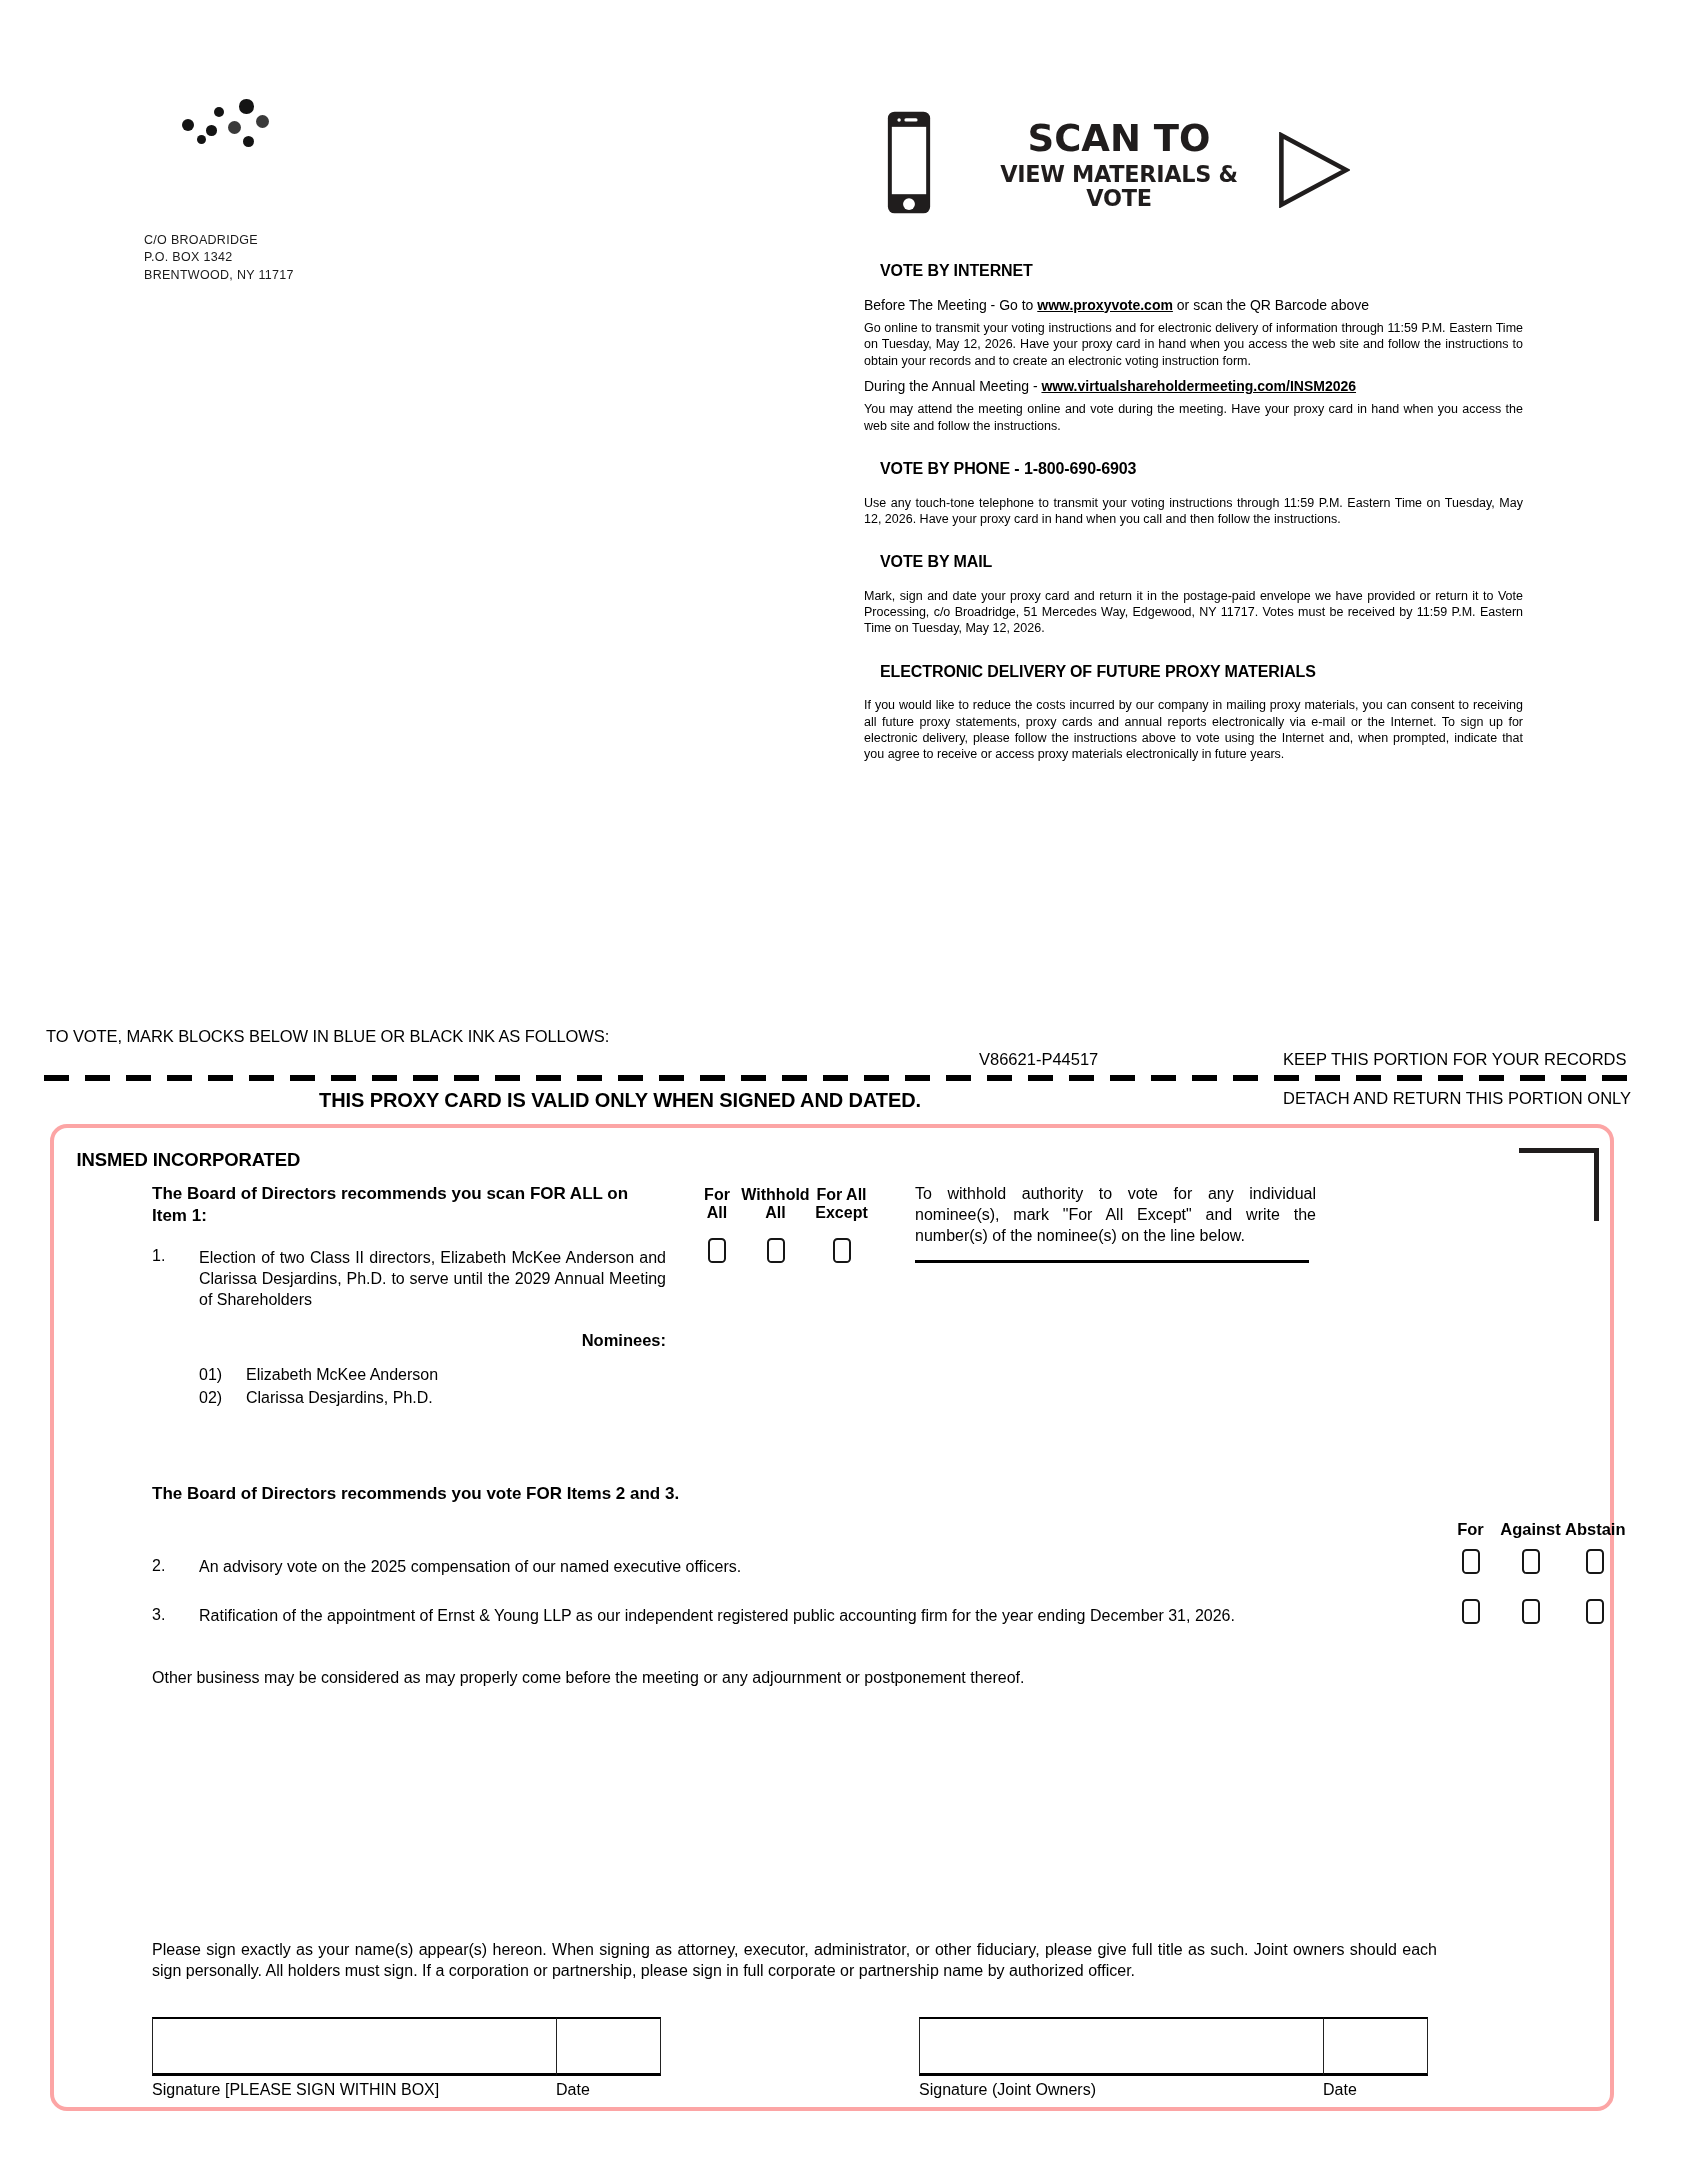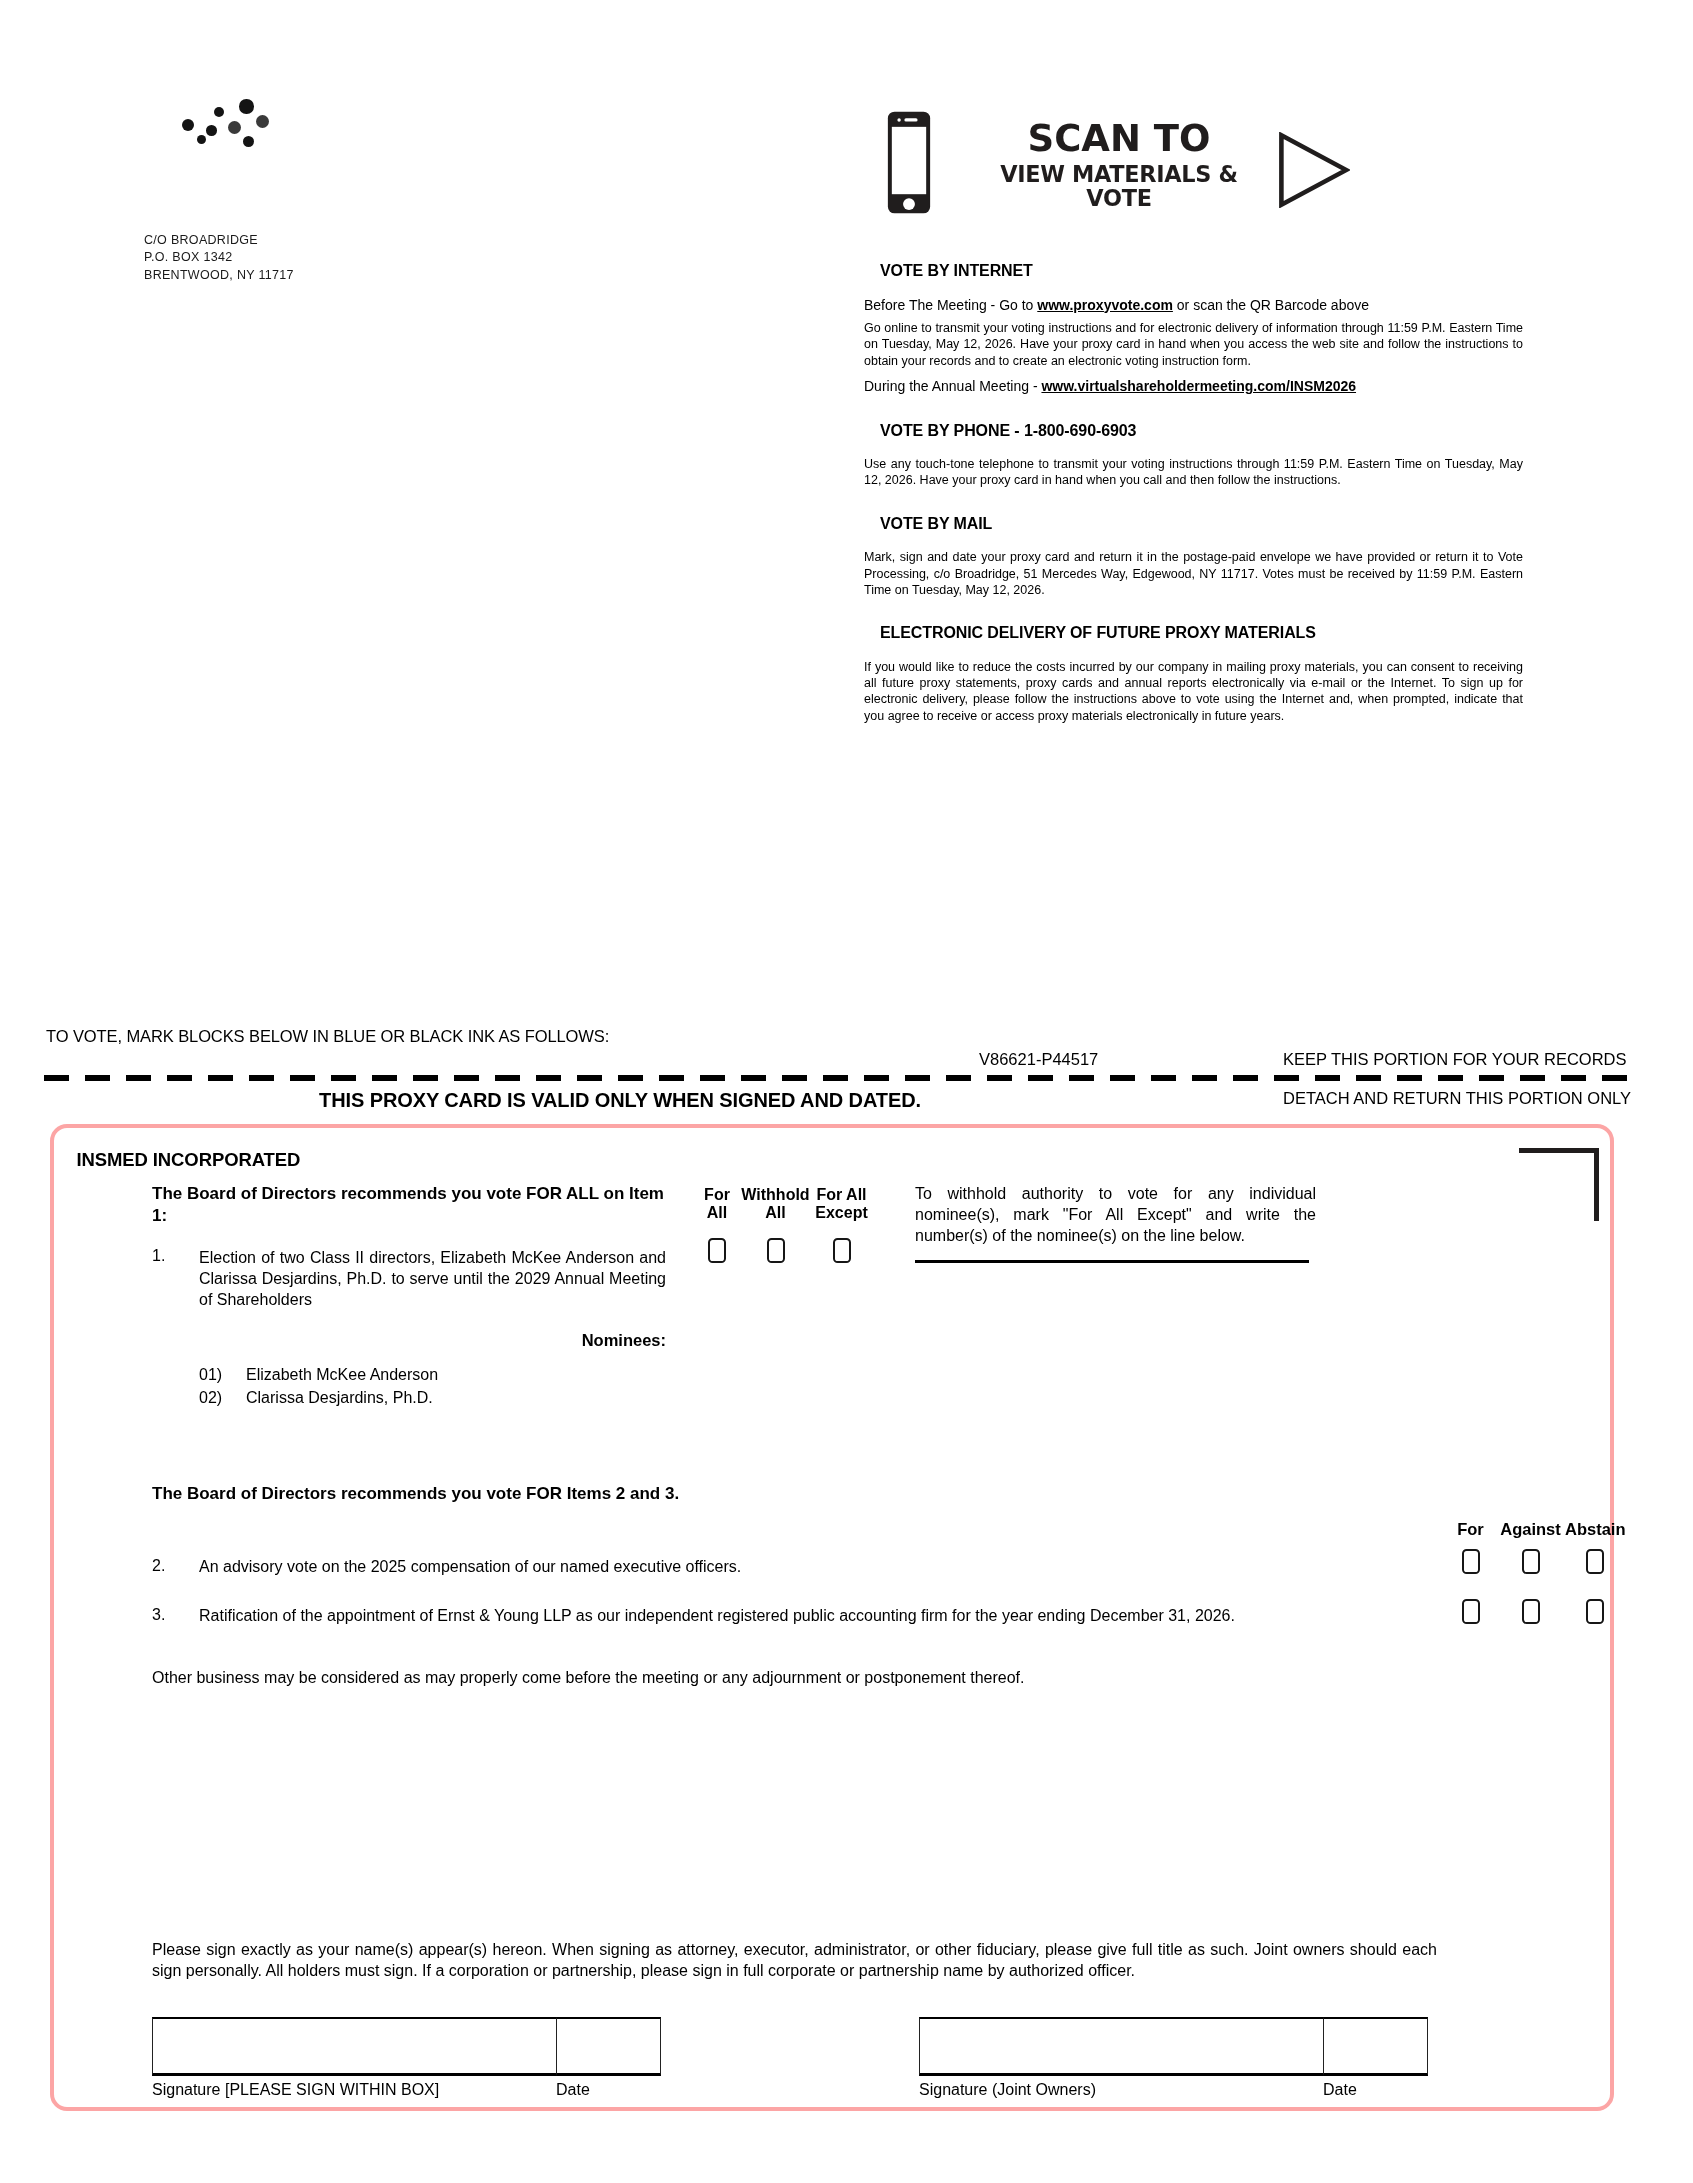--- a/index.html
+++ b/index.html
@@ -291,20 +291,21 @@
   </div>
 
   <div id="instructions">
 
     <div>
       <p class="ins-head">VOTE BY INTERNET</p>
       <p class="ins-sub"><span>Before The Meeting - Go to </span><span class="link">www.proxyvote.com</span><span> or scan the QR Barcode above</span></p>
       <p class="ins-body">Go online to transmit your voting instructions and for electronic delivery of information through 11:59 P.M. Eastern Time on Tuesday, May 12, 2026. Have your proxy card in hand when you access the web site and follow the instructions to obtain your records and to create an electronic voting instruction form.</p>
       <div class="ins-gap"></div>
       <p class="ins-sub"><span>During the Annual Meeting - </span><span class="link">www.virtualshareholdermeeting.com/INSM2026</span></p>
+      <p class="ins-body">You may attend the meeting online and vote during the meeting. Have your proxy card in hand when you access the web site and follow the instructions.</p>
     </div>
 
     <div class="ins-gap"></div>
 
     <div>
       <p class="ins-head">VOTE BY PHONE - 1-800-690-6903</p>
       <p class="ins-body" style="margin-top:1.3px;">Use any touch-tone telephone to transmit your voting instructions through 11:59 P.M. Eastern Time on Tuesday, May 12, 2026. Have your proxy card in hand when you call and then follow the instructions.</p>
     </div>
 
     <div class="ins-gap"></div>
@@ -331,21 +332,21 @@
 <div id="proxy-valid-line">THIS PROXY CARD IS VALID ONLY WHEN SIGNED AND DATED.</div>
 <div id="detach-return">DETACH AND RETURN THIS PORTION ONLY</div>
 
 <div id="proxy-card">
 
   <div id="corner-bracket"></div>
 
   <div id="company-name">INSMED INCORPORATED</div>
 
   <div id="item1-block">
-    <div class="rec-head">The Board of Directors recommends you vote FOR ALL on Item 1:</div>
+    <div class="rec-head">The Board of Directors recommends you scan FOR ALL on Item 1:</div>
     <div id="item1-row">
       <div id="item1-num">1.</div>
       <div id="item1-text">Election of two Class II directors, Elizabeth McKee Anderson and Clarissa Desjardins, Ph.D. to serve until the 2029 Annual Meeting of Shareholders</div>
     </div>
     <div id="nominees-head">Nominees:</div>
     <div id="nominees-list">
       <div class="nominee-row">
         <div class="nominee-num">01)</div>
         <div>Elizabeth McKee Anderson</div>
       </div>

